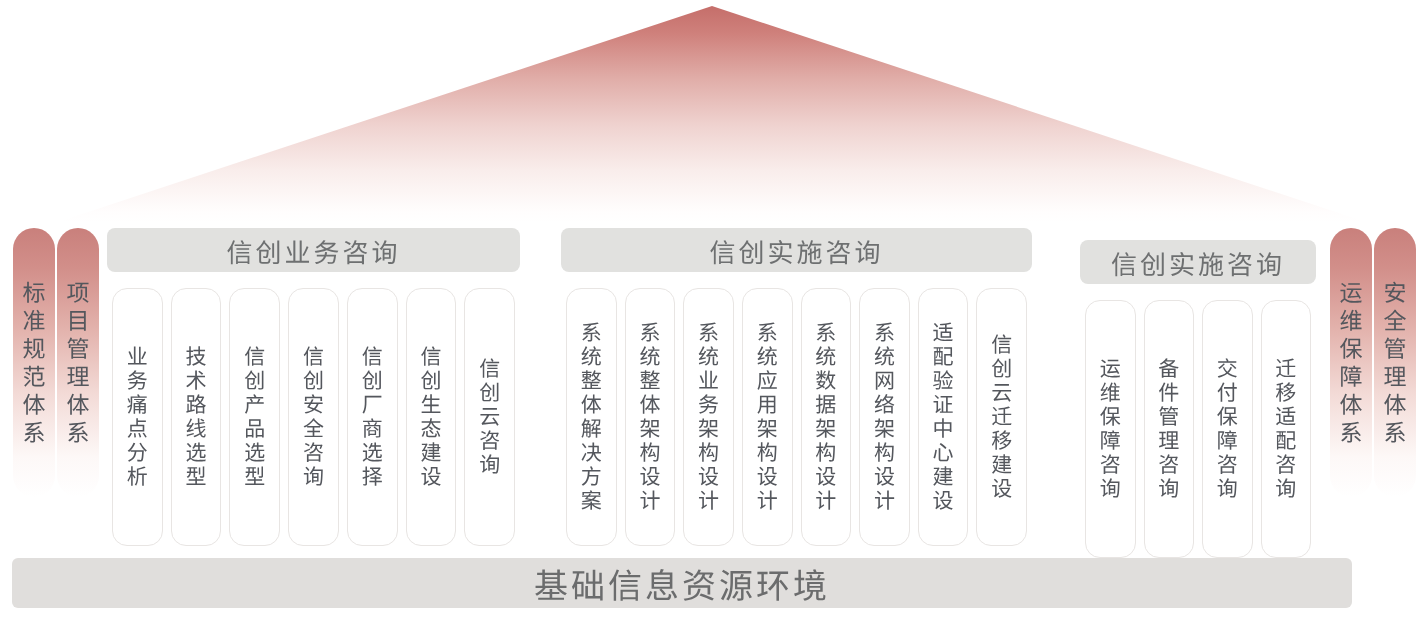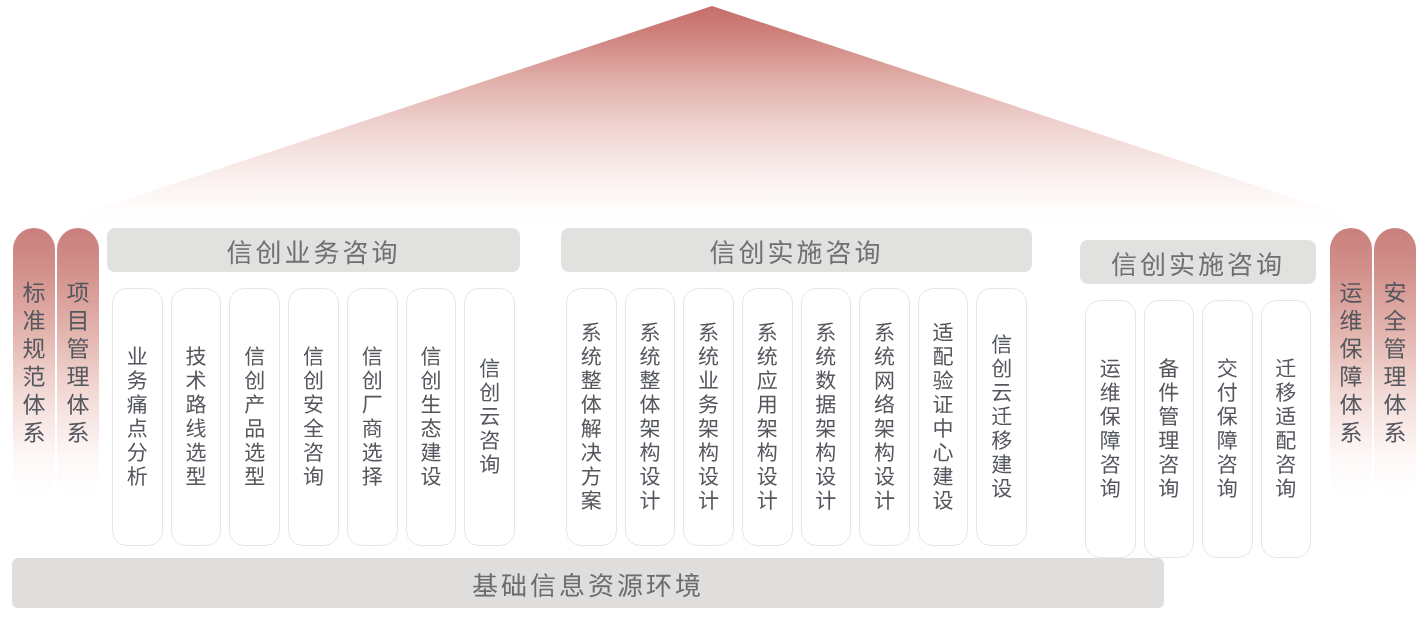--- a/index.html
+++ b/index.html
@@ -41,24 +41,24 @@
   .g2{left:561px;width:471px;}
   .g3{left:1080px;width:236px;margin-top:12px;}
   .ghead{height:44px;border-radius:8px;background:var(--header_bg,#e1e1df);
     display:flex;align-items:center;justify-content:center;
     font-size:26px;letter-spacing:3px;color:var(--header_text,#6e7071);}
   .cells{position:absolute;top:60px;left:5px;right:5px;height:258px;display:flex;gap:8px;}
   .cell{flex:1;background:#fff;border:1px solid var(--cell_border,#e8e5e3);
     border-radius:15px;display:flex;align-items:center;justify-content:center;}
 
   
-  .footer{position:absolute;left:12px;top:558px;width:1152px;height:50px;
+  .footer{position:absolute;left:12px;top:558px;width:1340px;height:50px;
     background:var(--footer_bg,#e0dedc);border-radius:6px;
     display:flex;align-items:center;justify-content:center;
-    font-size:26px;letter-spacing:3px;color:var(--footer_text,#6b6c6d);}
+    font-size:34px;letter-spacing:3px;color:var(--footer_text,#6b6c6d);}
 </style>
 </head>
 <body>
 
 <div class="stage">
 
   <div class="roof"></div>
 
 
   <div class="pillar p1">

